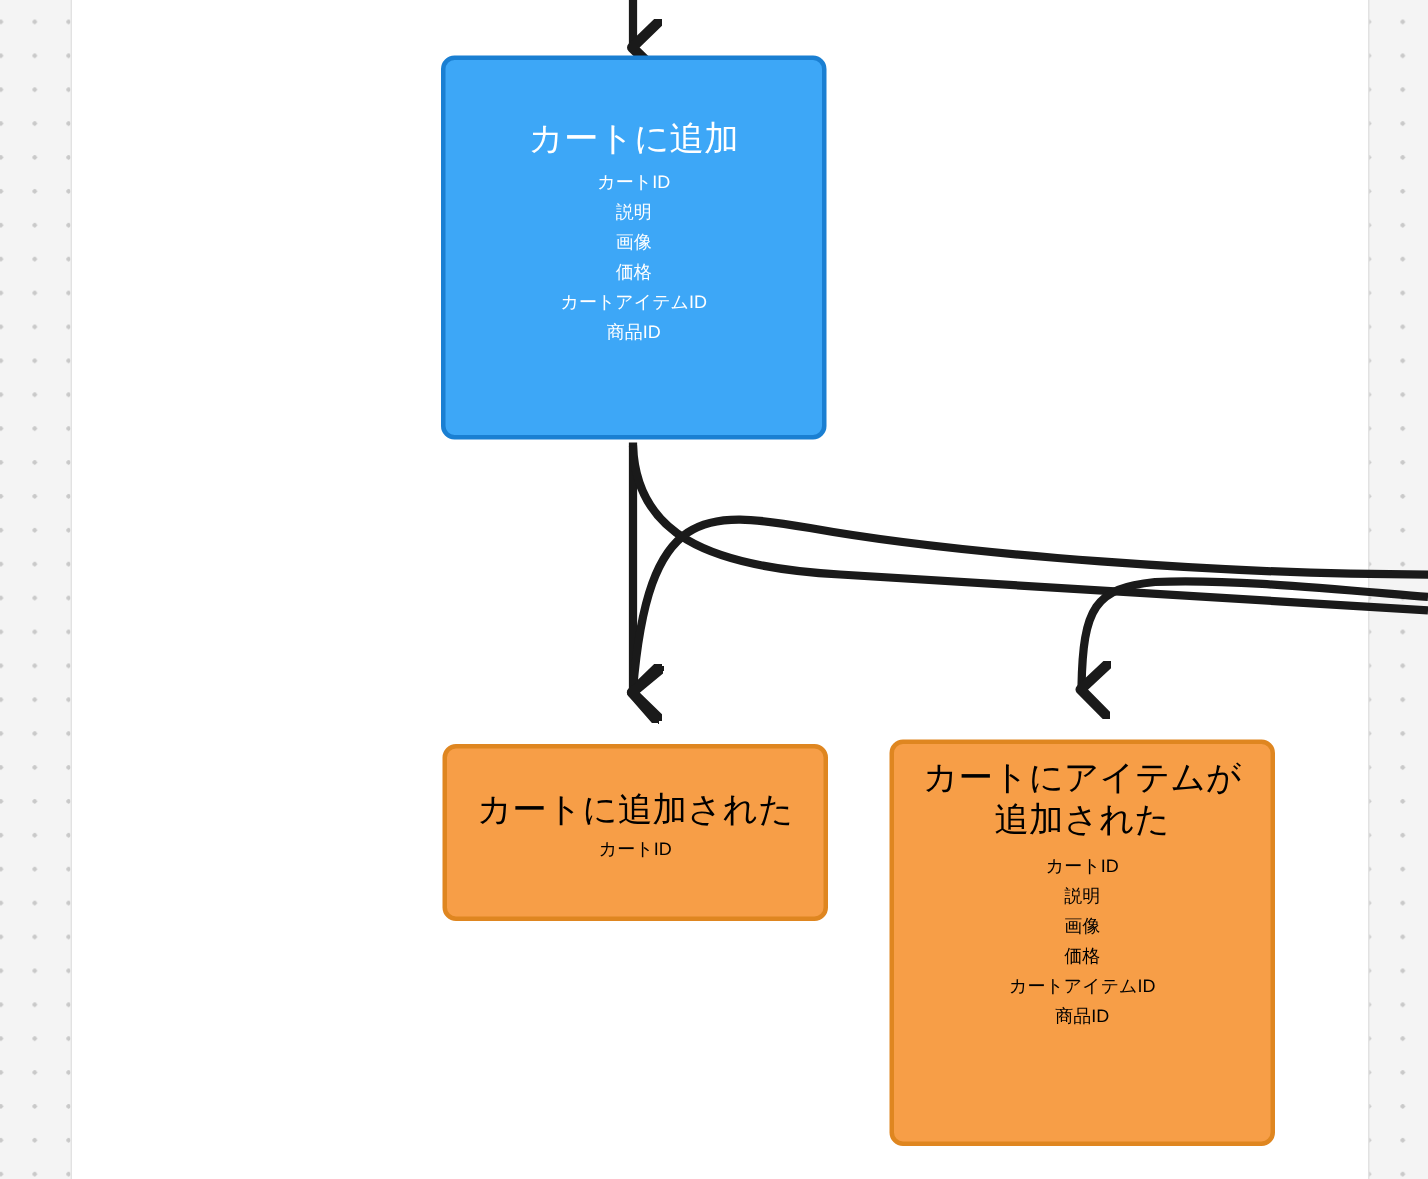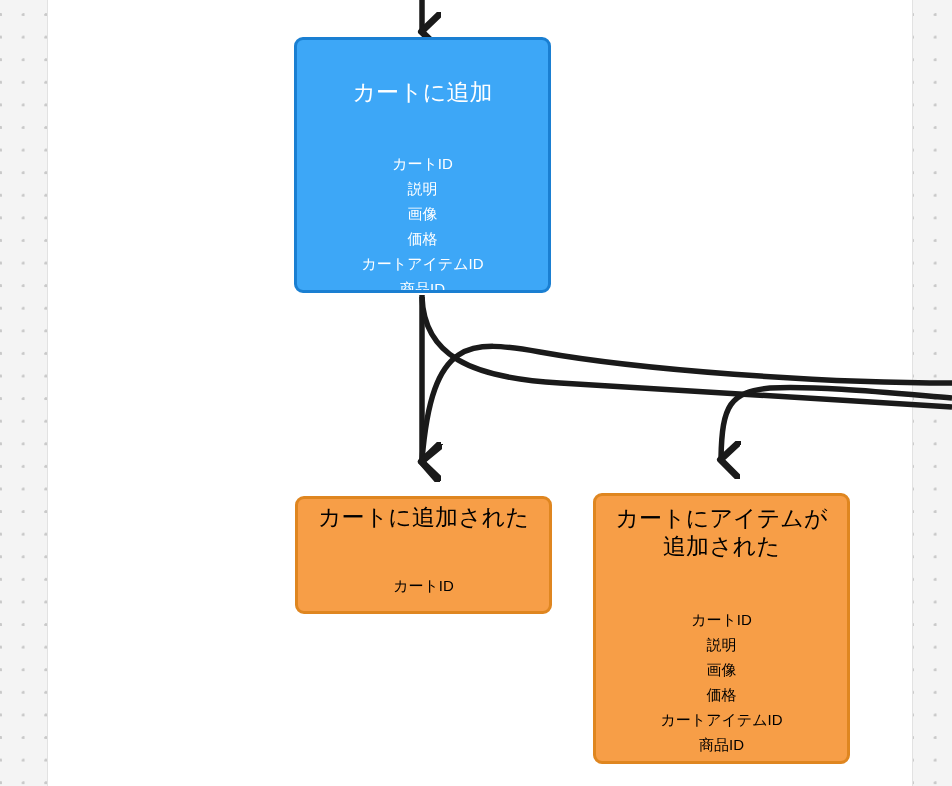--- a/index.html
+++ b/index.html
@@ -59,21 +59,20 @@
   
   .node {
     position: absolute;
     box-sizing: border-box;
     border-radius: 9px;
     display: flex;
     flex-direction: column;
     align-items: center;
     text-align: center;
     overflow: hidden;
-    gap: 40px;
   }
 
   .node-blue {
     background: #3DA7F7;
     border: 3px solid #1A7FD2;
     color: #ffffff;
     justify-content: flex-start;
   }
 
   .node-orange {
@@ -89,21 +88,21 @@
     letter-spacing: 0.1px;
     white-space: pre-line;
   }
 
   .node-fields {
     display: flex;
     flex-direction: column;
     align-items: center;
   }
   .node-field {
-    font-size: 15px;
+    font-size: 12px;
     line-height: 1.67;
     font-weight: 400;
     white-space: nowrap;
   }
 
   
   #node-add-to-cart {
     left: 294px;
     top: 37px;
     width: 257px;

